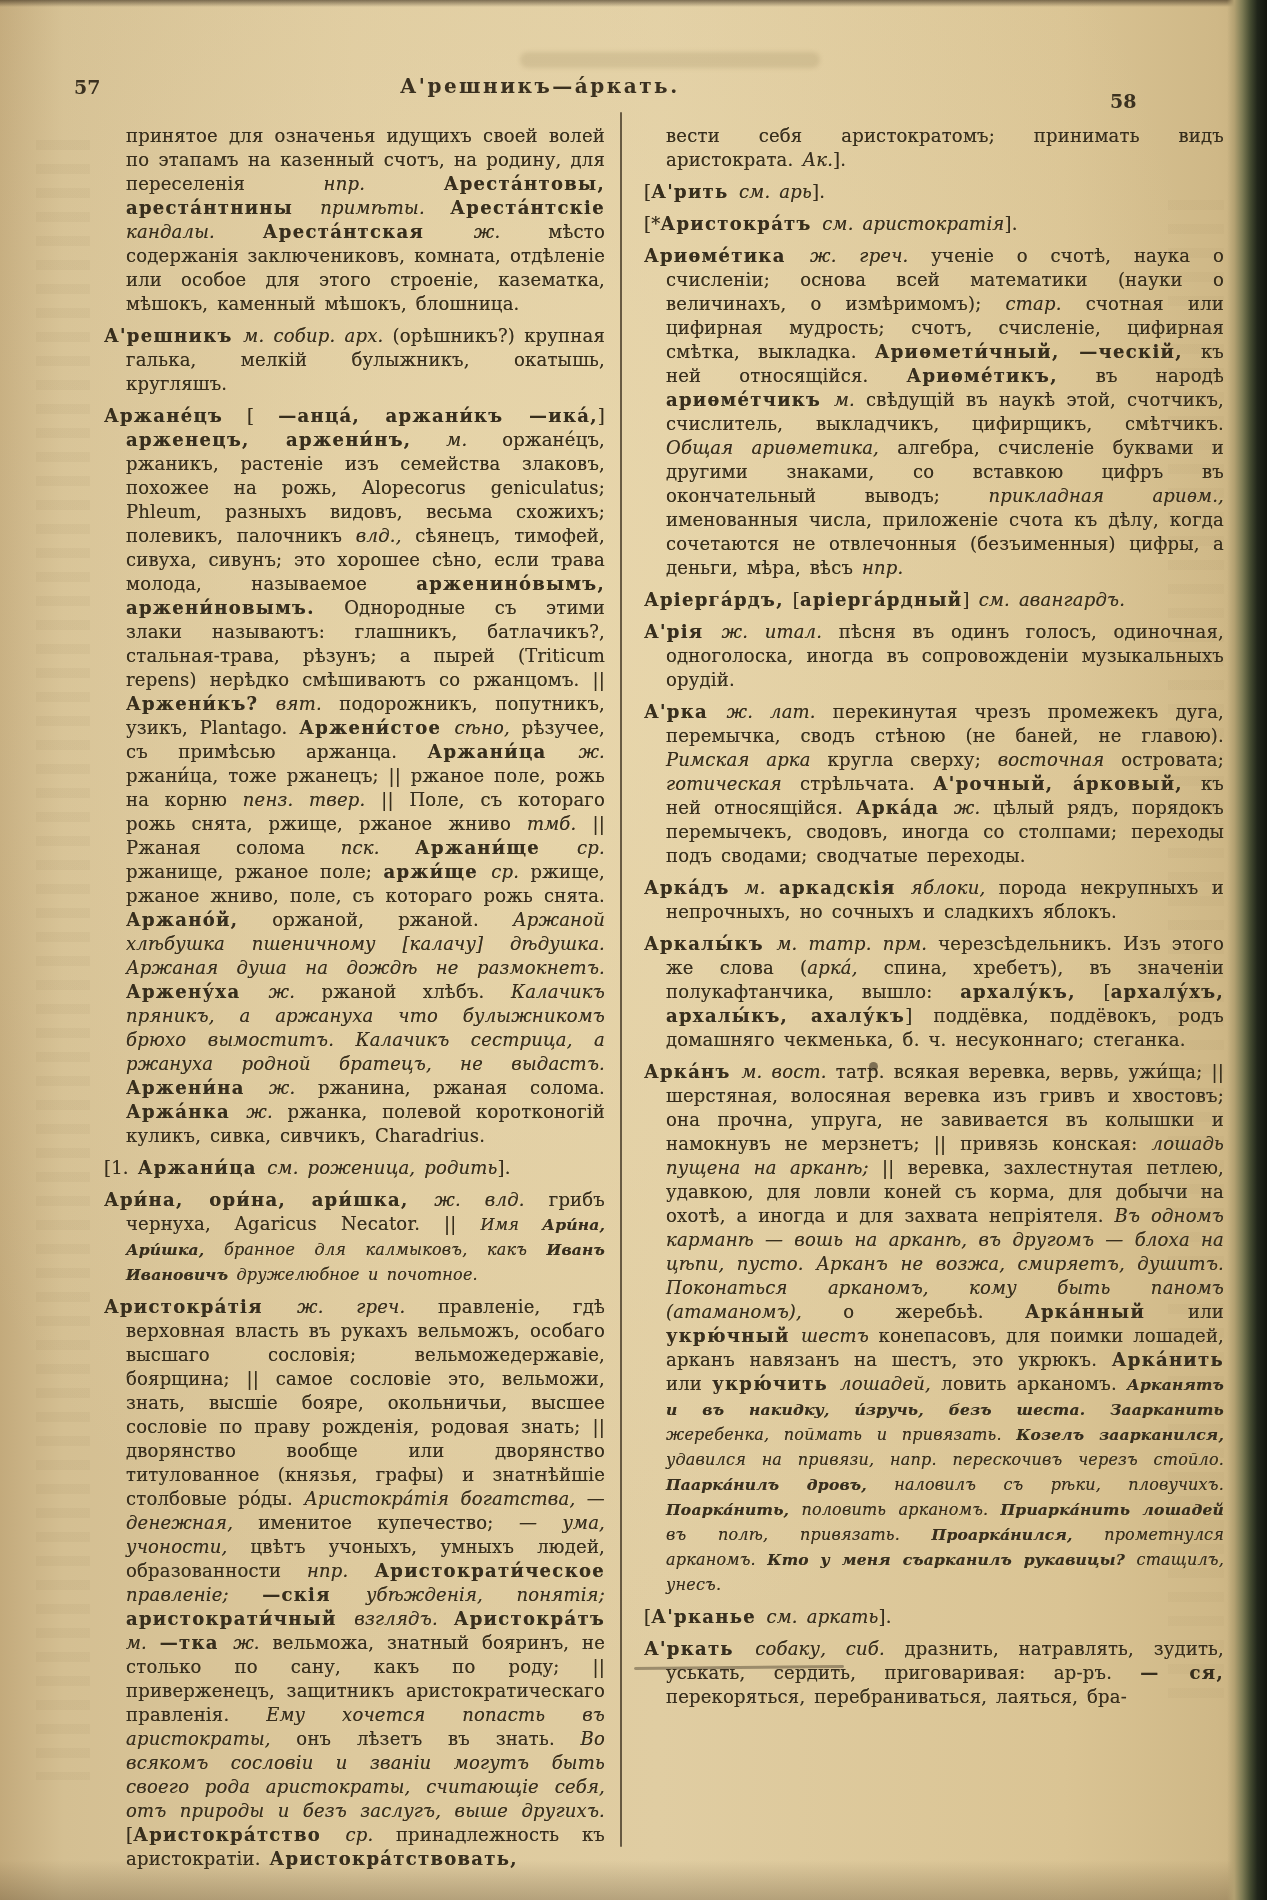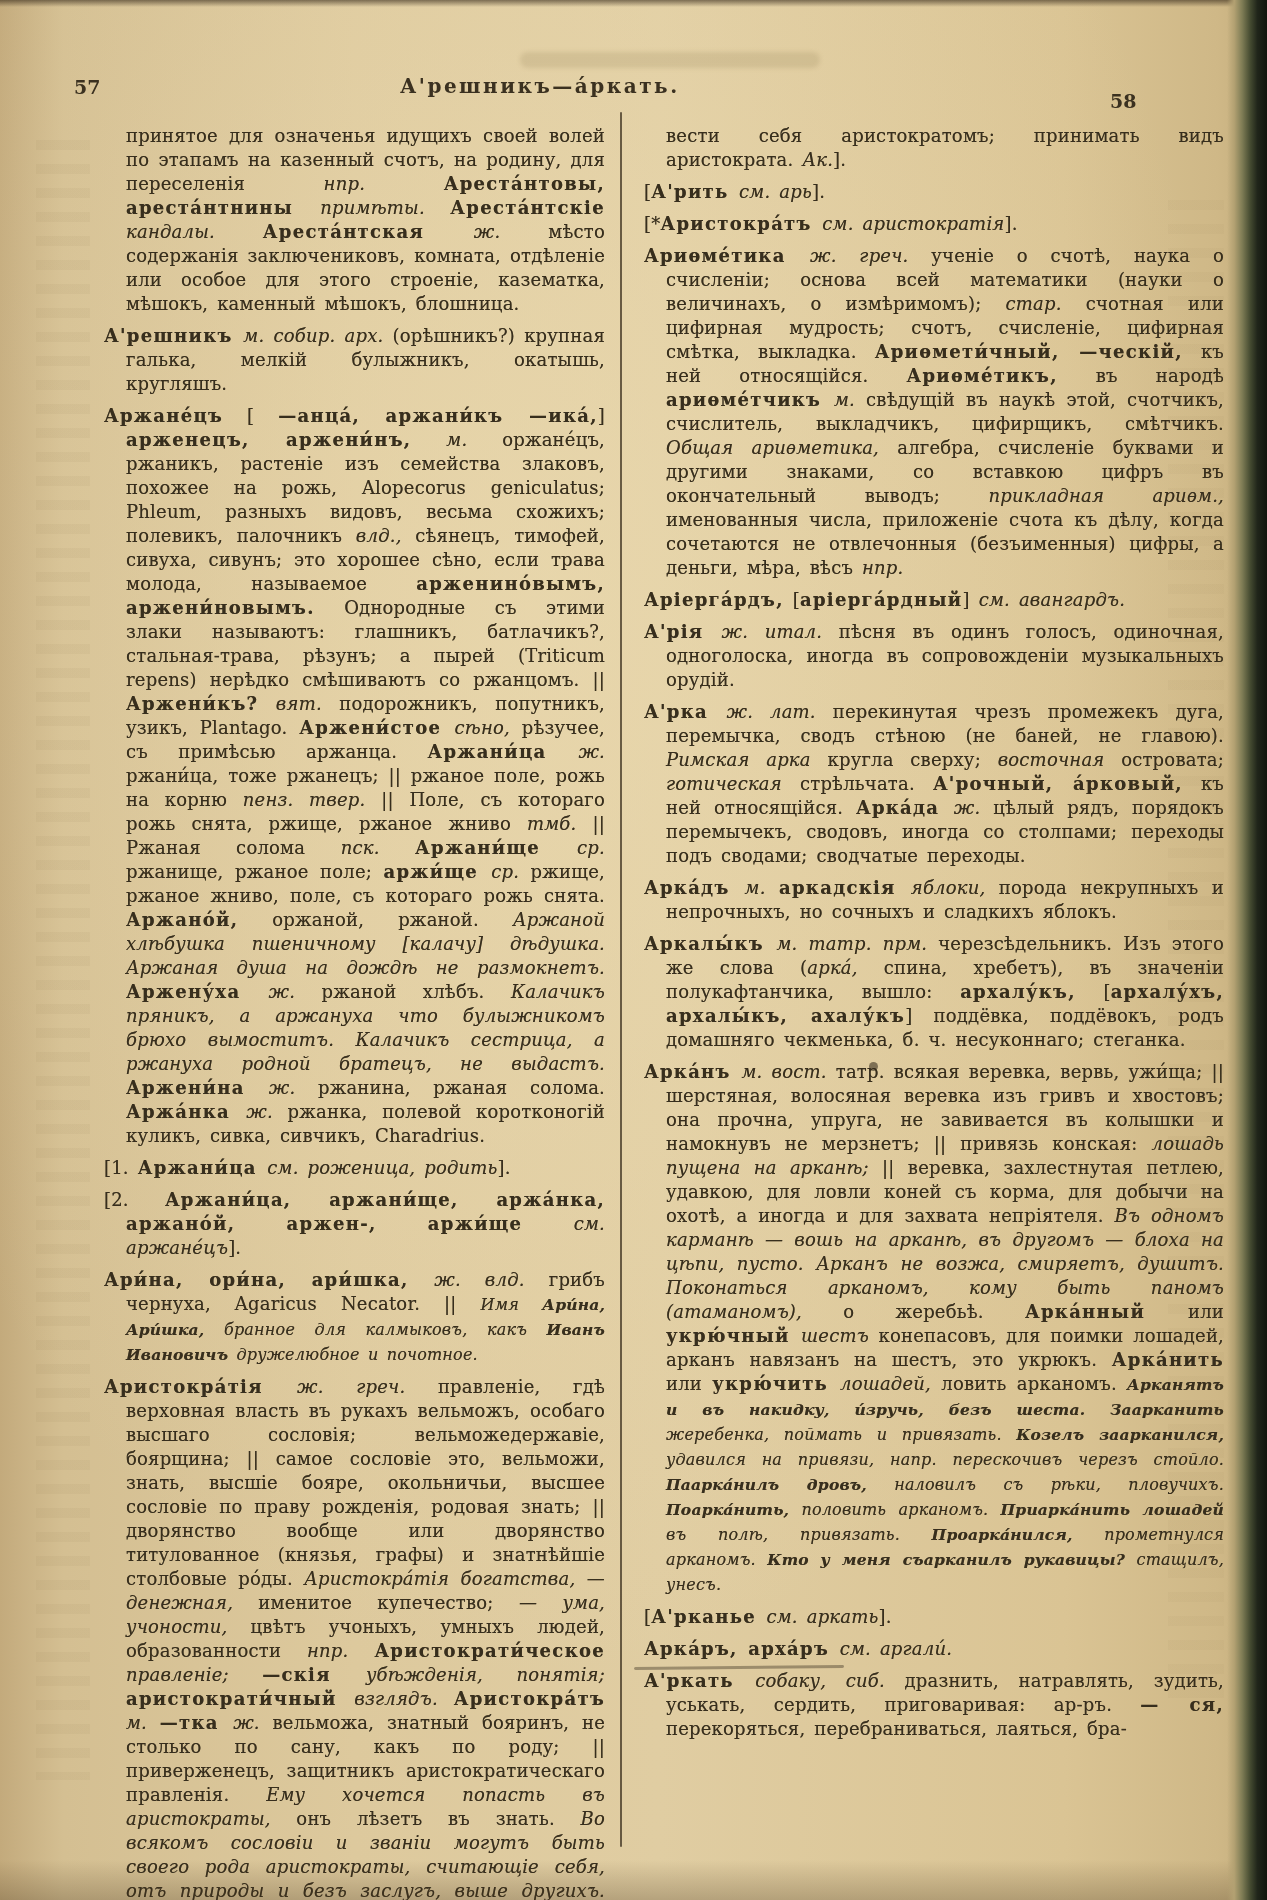--- a/index.html
+++ b/index.html
@@ -56,37 +56,35 @@
   <div class="running-title">А'решникъ—а́ркать.</div>
   <div class="page-num page-num-right">58</div>
 
   <div class="column-divider"></div>
 
   <div class="col col-left">
       <p class="entry cont"><span class="r-pl">принятое для означенья идущихъ своей волей по этапамъ на казенный счотъ, на родину, для переселенія </span><span class="r-it">нпр.</span><span class="r-pl"> </span><span class="r-hw">Ареста́нтовы, ареста́нтнины </span><span class="r-it">примѣты.</span><span class="r-pl"> </span><span class="r-hw">Ареста́нтскіе </span><span class="r-it">кандалы.</span><span class="r-pl"> </span><span class="r-hw">Ареста́нтская </span><span class="r-it">ж.</span><span class="r-pl"> мѣсто содержанія заключениковъ, комната, отдѣленіе или особое для этого строеніе, казематка, мѣшокъ, каменный мѣшокъ, блошница.</span></p>
       <p class="entry"><span class="r-hw">А'решникъ </span><span class="r-it">м. собир. арх.</span><span class="r-pl"> (орѣшникъ?) крупная галька, мелкій булыжникъ, окатышь, кругляшъ.</span></p>
       <p class="entry"><span class="r-hw">Аржане́цъ</span><span class="r-pl"> [ </span><span class="r-hw">—анца́, аржани́къ —ика́,</span><span class="r-pl">] </span><span class="r-hw">арженецъ, аржени́нъ,</span><span class="r-it"> м.</span><span class="r-pl"> оржане́цъ, ржаникъ, растеніе изъ семейства злаковъ, похожее на рожь, Alopecorus geniculatus; Phleum, разныхъ видовъ, весьма схожихъ; полевикъ, палочникъ </span><span class="r-it">влд.,</span><span class="r-pl"> сѣянецъ, тимофей, сивуха, сивунъ; это хорошее сѣно, если трава молода, называемое </span><span class="r-hw">арженино́вымъ, аржени́новымъ.</span><span class="r-pl"> Однородные съ этими злаки называютъ: глашникъ, батлачикъ?, стальная-трава, рѣзунъ; а пырей (Triticum repens) нерѣдко смѣшиваютъ со ржанцомъ. || </span><span class="r-hw">Аржени́къ?</span><span class="r-it"> вят.</span><span class="r-pl"> подорожникъ, попутникъ, узикъ, Plantago. </span><span class="r-hw">Аржени́стое </span><span class="r-it">сѣно,</span><span class="r-pl"> рѣзучее, съ примѣсью аржанца. </span><span class="r-hw">Аржани́ца </span><span class="r-it">ж.</span><span class="r-pl"> ржани́ца, тоже ржанецъ; || ржаное поле, рожь на корню </span><span class="r-it">пенз. твер.</span><span class="r-pl"> || Поле, съ котораго рожь снята, ржище, ржаное жниво </span><span class="r-it">тмб.</span><span class="r-pl"> || Ржаная солома </span><span class="r-it">пск.</span><span class="r-pl"> </span><span class="r-hw">Аржани́ще </span><span class="r-it">ср.</span><span class="r-pl"> ржанище, ржаное поле; </span><span class="r-hw">аржи́ще </span><span class="r-it">ср.</span><span class="r-pl"> ржище, ржаное жниво, поле, съ котораго рожь снята. </span><span class="r-hw">Аржано́й,</span><span class="r-pl"> оржаной, ржаной. </span><span class="r-it">Аржаной хлѣбушка пшеничному [калачу] дѣдушка. Аржаная душа на дождѣ не размокнетъ.</span><span class="r-pl"> </span><span class="r-hw">Аржену́ха </span><span class="r-it">ж.</span><span class="r-pl"> ржаной хлѣбъ. </span><span class="r-it">Калачикъ пряникъ, а аржануха что булыжникомъ брюхо вымоститъ. Калачикъ сестрица, а ржануха родной братецъ, не выдастъ.</span><span class="r-pl"> </span><span class="r-hw">Аржени́на </span><span class="r-it">ж.</span><span class="r-pl"> ржанина, ржаная солома. </span><span class="r-hw">Аржа́нка </span><span class="r-it">ж.</span><span class="r-pl"> ржанка, полевой коротконогій куликъ, сивка, сивчикъ, Charadrius.</span></p>
       <p class="entry"><span class="r-pl">[1. </span><span class="r-hw">Аржани́ца </span><span class="r-it">см. роженица, родить</span><span class="r-pl">].</span></p>
-      <p class="entry"><span class="r-pl">[2. </span><span class="r-hw">Аржани́ца, аржани́ще, аржа́нка, аржано́й, аржен-, аржи́ще </span><span class="r-it">см. аржане́цъ</span><span class="r-pl">].</span></p>
       <p class="entry"><span class="r-hw">Ари́на, ори́на, ари́шка, </span><span class="r-it">ж. влд.</span><span class="r-pl"> грибъ чернуха, Agaricus Necator. || </span><span class="r-sm">Имя </span><span class="r-smit">Ари́на, Ари́шка,</span><span class="r-sm"> бранное для калмыковъ, какъ </span><span class="r-smit">Иванъ Ивановичъ</span><span class="r-sm"> дружелюбное и почотное.</span></p>
       <p class="entry"><span class="r-hw">Аристокра́тія </span><span class="r-it">ж. греч.</span><span class="r-pl"> правленіе, гдѣ верховная власть въ рукахъ вельможъ, особаго высшаго сословія; вельможедержавіе, боярщина; || самое сословіе это, вельможи, знать, высшіе бояре, окольничьи, высшее сословіе по праву рожденія, родовая знать; || дворянство вообще или дворянство титулованное (князья, графы) и знатнѣйшіе столбовые ро́ды. </span><span class="r-it">Аристокра́тія богатства, — денежная,</span><span class="r-pl"> именитое купечество; </span><span class="r-it">— ума, учоности,</span><span class="r-pl"> цвѣтъ учоныхъ, умныхъ людей, образованности </span><span class="r-it">нпр.</span><span class="r-pl"> </span><span class="r-hw">Аристократи́ческое </span><span class="r-it">правленіе;</span><span class="r-pl"> </span><span class="r-hw">—скія </span><span class="r-it">убѣжденія, понятія;</span><span class="r-pl"> </span><span class="r-hw">аристократи́чный </span><span class="r-it">взглядъ.</span><span class="r-pl"> </span><span class="r-hw">Аристокра́тъ </span><span class="r-it">м.</span><span class="r-pl"> </span><span class="r-hw">—тка </span><span class="r-it">ж.</span><span class="r-pl"> вельможа, знатный бояринъ, не столько по сану, какъ по роду; || приверженецъ, защитникъ аристократическаго правленія. </span><span class="r-it">Ему хочется попасть въ аристократы,</span><span class="r-pl"> онъ лѣзетъ въ знать. </span><span class="r-it">Во всякомъ сословіи и званіи могутъ быть своего рода аристократы, считающіе себя, отъ природы и безъ заслугъ, выше другихъ.</span><span class="r-pl"> [</span><span class="r-hw">Аристокра́тство </span><span class="r-it">ср.</span><span class="r-pl"> принадлежность къ аристократіи. </span><span class="r-hw">Аристокра́тствовать,</span></p>
     </div>
   <div class="col col-right">
       <p class="entry cont"><span class="r-pl">вести себя аристократомъ; принимать видъ аристократа. </span><span class="r-it">Ак.</span><span class="r-pl">].</span></p>
       <p class="entry"><span class="r-pl">[</span><span class="r-hw">А'рить </span><span class="r-it">см. арь</span><span class="r-pl">].</span></p>
       <p class="entry"><span class="r-pl">[*</span><span class="r-hw">Аристокра́тъ </span><span class="r-it">см. аристократія</span><span class="r-pl">].</span></p>
       <p class="entry"><span class="r-hw">Ариѳме́тика </span><span class="r-it">ж. греч.</span><span class="r-pl"> ученіе о счотѣ, наука о счисленіи; основа всей математики (науки о величинахъ, о измѣримомъ); </span><span class="r-it">стар.</span><span class="r-pl"> счотная или цифирная мудрость; счотъ, счисленіе, цифирная смѣтка, выкладка. </span><span class="r-hw">Ариѳмети́чный, —ческій,</span><span class="r-pl"> къ ней относящійся. </span><span class="r-hw">Ариѳме́тикъ,</span><span class="r-pl"> въ народѣ </span><span class="r-hw">ариѳме́тчикъ </span><span class="r-it">м.</span><span class="r-pl"> свѣдущій въ наукѣ этой, счотчикъ, счислитель, выкладчикъ, цифирщикъ, смѣтчикъ. </span><span class="r-it">Общая ариѳметика,</span><span class="r-pl"> алгебра, счисленіе буквами и другими знаками, со вставкою цифръ въ окончательный выводъ; </span><span class="r-it">прикладная ариѳм.,</span><span class="r-pl"> именованныя числа, приложеніе счота къ дѣлу, когда сочетаются не отвлечонныя (безъименныя) цифры, а деньги, мѣра, вѣсъ </span><span class="r-it">нпр.</span></p>
       <p class="entry"><span class="r-hw">Аріерга́рдъ,</span><span class="r-pl"> [</span><span class="r-hw">аріерга́рдный</span><span class="r-pl">] </span><span class="r-it">см. авангардъ.</span></p>
       <p class="entry"><span class="r-hw">А'рія </span><span class="r-it">ж. итал.</span><span class="r-pl"> пѣсня въ одинъ голосъ, одиночная, одноголоска, иногда въ сопровожденіи музыкальныхъ орудій.</span></p>
       <p class="entry"><span class="r-hw">А'рка </span><span class="r-it">ж. лат.</span><span class="r-pl"> перекинутая чрезъ промежекъ дуга, перемычка, сводъ стѣною (не баней, не главою). </span><span class="r-it">Римская арка</span><span class="r-pl"> кругла сверху; </span><span class="r-it">восточная</span><span class="r-pl"> островата; </span><span class="r-it">готическая</span><span class="r-pl"> стрѣльчата. </span><span class="r-hw">А'рочный, а́рковый,</span><span class="r-pl"> къ ней относящійся. </span><span class="r-hw">Арка́да </span><span class="r-it">ж.</span><span class="r-pl"> цѣлый рядъ, порядокъ перемычекъ, сводовъ, иногда со столпами; переходы подъ сводами; сводчатые переходы.</span></p>
       <p class="entry"><span class="r-hw">Арка́дъ </span><span class="r-it">м.</span><span class="r-pl"> </span><span class="r-hw">аркадскія </span><span class="r-it">яблоки,</span><span class="r-pl"> порода некрупныхъ и непрочныхъ, но сочныхъ и сладкихъ яблокъ.</span></p>
       <p class="entry"><span class="r-hw">Аркалы́къ </span><span class="r-it">м. татр. прм.</span><span class="r-pl"> черезсѣдельникъ. Изъ этого же слова (</span><span class="r-it">арка́,</span><span class="r-pl"> спина, хребетъ), въ значеніи полукафтанчика, вышло: </span><span class="r-hw">архалу́къ,</span><span class="r-pl"> [</span><span class="r-hw">архалу́хъ, архалы́къ, ахалу́къ</span><span class="r-pl">] поддёвка, поддёвокъ, родъ домашняго чекменька, б. ч. несуконнаго; стеганка.</span></p>
       <p class="entry"><span class="r-hw">Арка́нъ </span><span class="r-it">м. вост.</span><span class="r-pl"> татр. всякая веревка, вервь, ужи́ща; || шерстяная, волосяная веревка изъ гривъ и хвостовъ; она прочна, упруга, не завивается въ колышки и намокнувъ не мерзнетъ; || привязь конская: </span><span class="r-it">лошадь пущена на арканѣ;</span><span class="r-pl"> || веревка, захлестнутая петлею, удавкою, для ловли коней съ корма, для добычи на охотѣ, а иногда и для захвата непріятеля. </span><span class="r-it">Въ одномъ карманѣ — вошь на арканѣ, въ другомъ — блоха на цѣпи, пусто. Арканъ не возжа, смиряетъ, душитъ. Поконаться арканомъ, кому быть паномъ (атаманомъ),</span><span class="r-pl"> о жеребьѣ. </span><span class="r-hw">Арка́нный </span><span class="r-pl">или </span><span class="r-hw">укрю́чный </span><span class="r-it">шестъ</span><span class="r-pl"> конепасовъ, для поимки лошадей, арканъ навязанъ на шестъ, это укрюкъ. </span><span class="r-hw">Арка́нить </span><span class="r-pl">или </span><span class="r-hw">укрю́чить </span><span class="r-it">лошадей,</span><span class="r-pl"> ловить арканомъ. </span><span class="r-smit">Арканятъ и въ накидку, и́зручь, безъ шеста. Заарканить</span><span class="r-sm"> жеребенка, поймать и привязать. </span><span class="r-smit">Козелъ заарканился,</span><span class="r-sm"> удавился на привязи, напр. перескочивъ черезъ стойло. </span><span class="r-smit">Паарка́нилъ дровъ,</span><span class="r-sm"> наловилъ съ рѣки, пловучихъ. </span><span class="r-smit">Поарка́нить,</span><span class="r-sm"> половить арканомъ. </span><span class="r-smit">Приарка́нить лошадей</span><span class="r-sm"> въ полѣ, привязать. </span><span class="r-smit">Проарка́нился,</span><span class="r-sm"> прометнулся арканомъ. </span><span class="r-smit">Кто у меня съарканилъ рукавицы?</span><span class="r-sm"> стащилъ, унесъ.</span></p>
       <p class="entry"><span class="r-pl">[</span><span class="r-hw">А'рканье </span><span class="r-it">см. аркать</span><span class="r-pl">].</span></p>
-      <p class="entry"><span class="r-hw">Арка́ръ, арха́ръ </span><span class="r-it">см. аргали́.</span></p>
       <p class="entry"><span class="r-hw">А'ркать </span><span class="r-it">собаку, сиб.</span><span class="r-pl"> дразнить, натравлять, зудить, уськать, сердить, приговаривая: ар-ръ. </span><span class="r-hw">— ся,</span><span class="r-pl"> перекоряться, перебраниваться, лаяться, бра-</span></p>
     </div>
 
   <div class="ink-smear"></div>
   <div class="speck" style="left:869px;top:1062px;"></div>
 
   <div class="top-shadow"></div>
   <div class="bottom-shadow"></div>
   <div class="book-edge"></div>
 </div>

